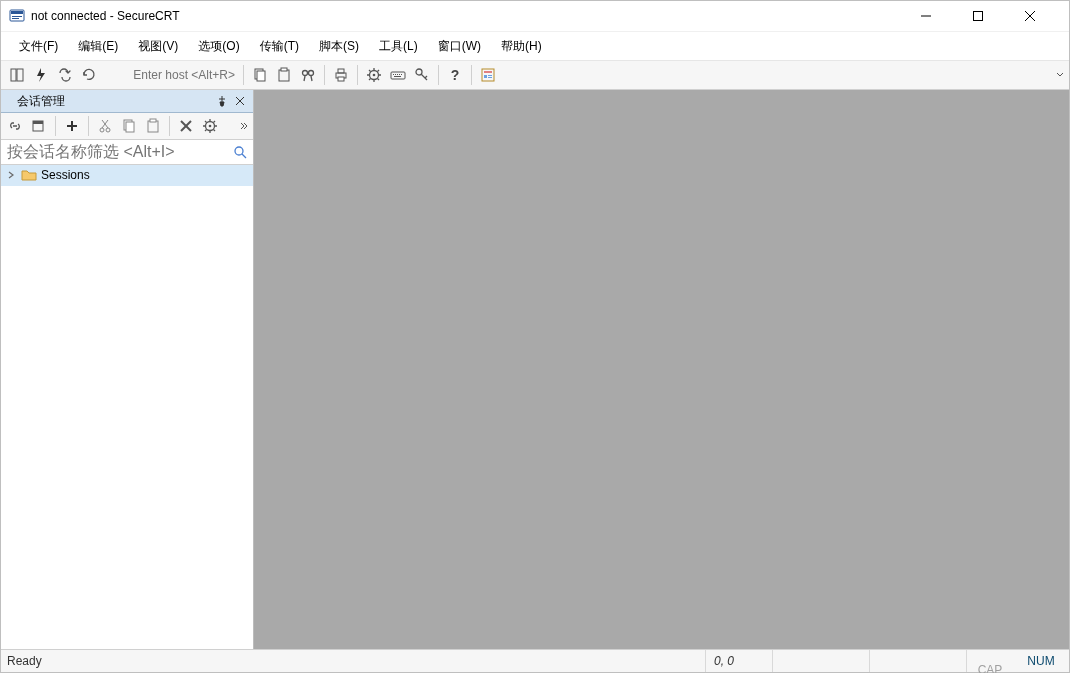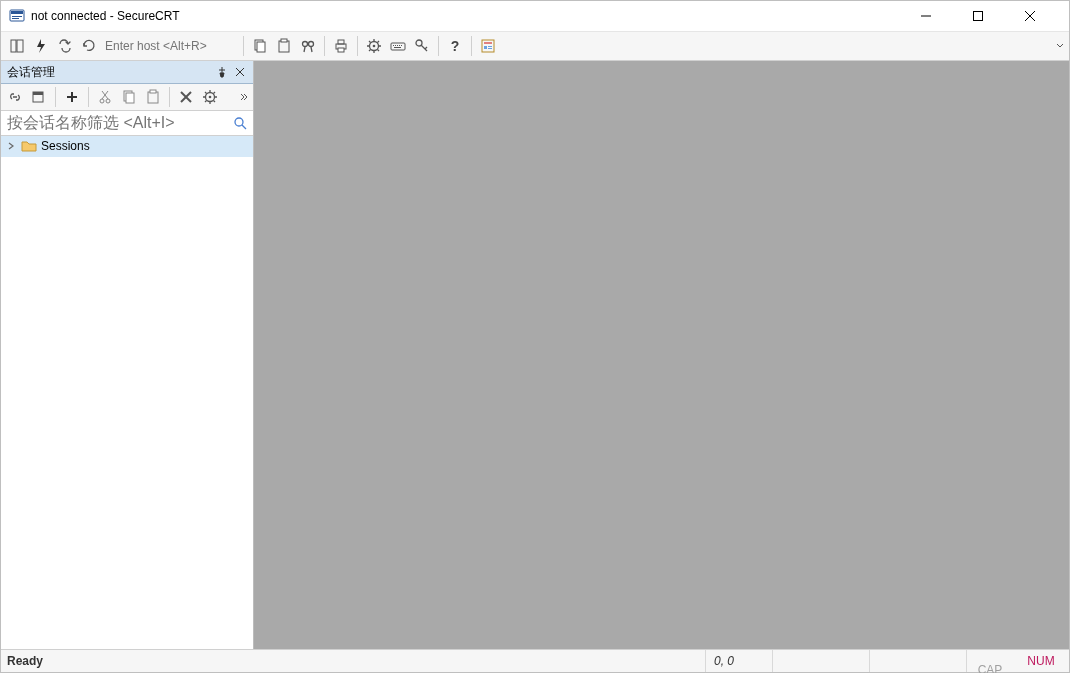--- a/index.html
+++ b/index.html
@@ -10,49 +10,49 @@
   .titlebar .title{flex:0 0 auto;color:#000;}
   .titlebar .spacer{flex:1;}
   .winbtn{width:46px;height:30px;display:flex;align-items:center;justify-content:center;color:#000;}
   
   .menubar{height:24px;display:flex;align-items:center;padding:2px 8px;gap:0;background:#fff;border-top:1px solid #f0f0f0;}
   .menuitem{padding:3px 10px;cursor:default;}
   
   .toolbar{height:28px;display:flex;align-items:center;background:#f6f6f6;border-top:1px solid #e6e6e6;border-bottom:1px solid #d0d0d0;padding:0 4px;gap:0;}
   .tbtn{width:24px;height:24px;display:flex;align-items:center;justify-content:center;color:#4a4a4a;}
   .tsep{width:1px;height:20px;background:#cfcfcf;margin:0 4px;}
-  .host-input{height:20px;width:130px;border:none;background:transparent;color:#8b5cf6;font-size:12px;padding:0 4px;}
+  .host-input{height:20px;width:130px;border:none;background:transparent;color:#8b5cf6;font-size:12px;padding:0 4px;text-align:right;}
   .dropdown-caret{width:10px;height:24px;display:flex;align-items:center;justify-content:center;color:#555;margin-left:auto;}
   
   .body{flex:1;display:flex;min-height:0;}
   .sidebar{width:252px;display:flex;flex-direction:column;border-right:1px solid #bcbcbc;background:#fff;}
-  .side-header{height:22px;background:#d6e5f3;border-bottom:1px solid #a0b8cf;display:flex;align-items:center;padding:0 4px 0 6px;color:#000;}
+  .side-header{height:22px;background:#d6e5f3;border-bottom:1px solid #a0b8cf;display:flex;align-items:center;padding:0 4px 0 16px;color:#000;}
   .side-header .title{flex:1;}
   .side-header .pin,.side-header .close{width:18px;height:18px;display:flex;align-items:center;justify-content:center;color:#333;}
   .side-toolbar{height:26px;display:flex;align-items:center;background:#f6f6f6;border-bottom:1px solid #d0d0d0;padding:0 2px;gap:0;}
   .sbtn{width:24px;height:24px;display:flex;align-items:center;justify-content:center;color:#4a4a4a;}
   .overflow-chevron{width:14px;height:24px;display:flex;align-items:center;justify-content:center;color:#555;margin-left:auto;}
   .filter-row{height:24px;display:flex;align-items:center;border-bottom:1px solid #d0d0d0;padding:0 4px;}
   .filter-input{flex:1;border:none;font-size:16px;color:#777;height:20px;background:transparent;}
   .filter-icon{width:18px;height:18px;display:flex;align-items:center;justify-content:center;color:#4a7fd1;}
   .tree{flex:1;overflow:auto;background:#fff;}
   .tree-row{height:20px;display:flex;align-items:center;padding-left:6px;gap:4px;background:#d6e9f8;border-bottom:1px solid #d6e9f8;}
   .tree-row .chev{width:10px;color:#6a6a6a;}
   .tree-row .folder{width:16px;height:16px;display:flex;align-items:center;justify-content:center;}
   .tree-row .label{color:#000;}
   .content{flex:1;background:#a9a9a9;}
   
   .statusbar{height:22px;background:#f6f6f6;border-top:1px solid #d0d0d0;display:flex;align-items:stretch;font-size:12px;color:#333;}
   .status-cell{display:flex;align-items:center;padding:0 8px;border-right:1px solid #d9d9d9;}
-  .status-cell.first{flex:1;padding-left:6px;font-weight:bold;}
+  .status-cell.first{flex:1;padding-left:6px;}
   .status-cell.pos{width:50px;font-style:italic;}
   .status-cell.rows{width:176px;}
   .status-cell.empty{width:80px;}
   .status-cell.cap{width:30px;color:#a0a0a0;justify-content:center;border-right:none;margin-top:17px;}
-  .status-cell.num{width:40px;color:#be185d;justify-content:center;border-right:none;}
+  .status-cell.num{width:40px;color:#0c4a6e;justify-content:center;border-right:none;}
   svg{display:block;}
 </style>
 </head>
 <body>
 
 <div class="window">
 
   <div class="titlebar">
     <span class="app-icon">
       <svg width="16" height="16" viewBox="0 0 16 16">
@@ -75,20 +75,31 @@
         </svg>
       </div>
     <div class="winbtn close">
         <svg width="10" height="10">
           <line x1="0" y1="0" x2="10" y2="10" stroke="currentColor" stroke-width="1"></line>
           <line x1="10" y1="0" x2="0" y2="10" stroke="currentColor" stroke-width="1"></line>
         </svg>
       </div>
   </div>
 
+  <div class="menubar">
+    <span class="menuitem">文件(F)</span>
+    <span class="menuitem">编辑(E)</span>
+    <span class="menuitem">视图(V)</span>
+    <span class="menuitem">选项(O)</span>
+    <span class="menuitem">传输(T)</span>
+    <span class="menuitem">脚本(S)</span>
+    <span class="menuitem">工具(L)</span>
+    <span class="menuitem">窗口(W)</span>
+    <span class="menuitem">帮助(H)</span>
+  </div>
 
   <div class="toolbar">
     <div class="tbtn">
         <svg width="16" height="16">
           <rect x="2" y="2" width="5" height="12" fill="none" stroke="#555"></rect>
           <rect x="8" y="2" width="6" height="12" fill="none" stroke="#555"></rect>
         </svg>
       </div>
     <div class="tbtn">
         <svg width="16" height="16">

